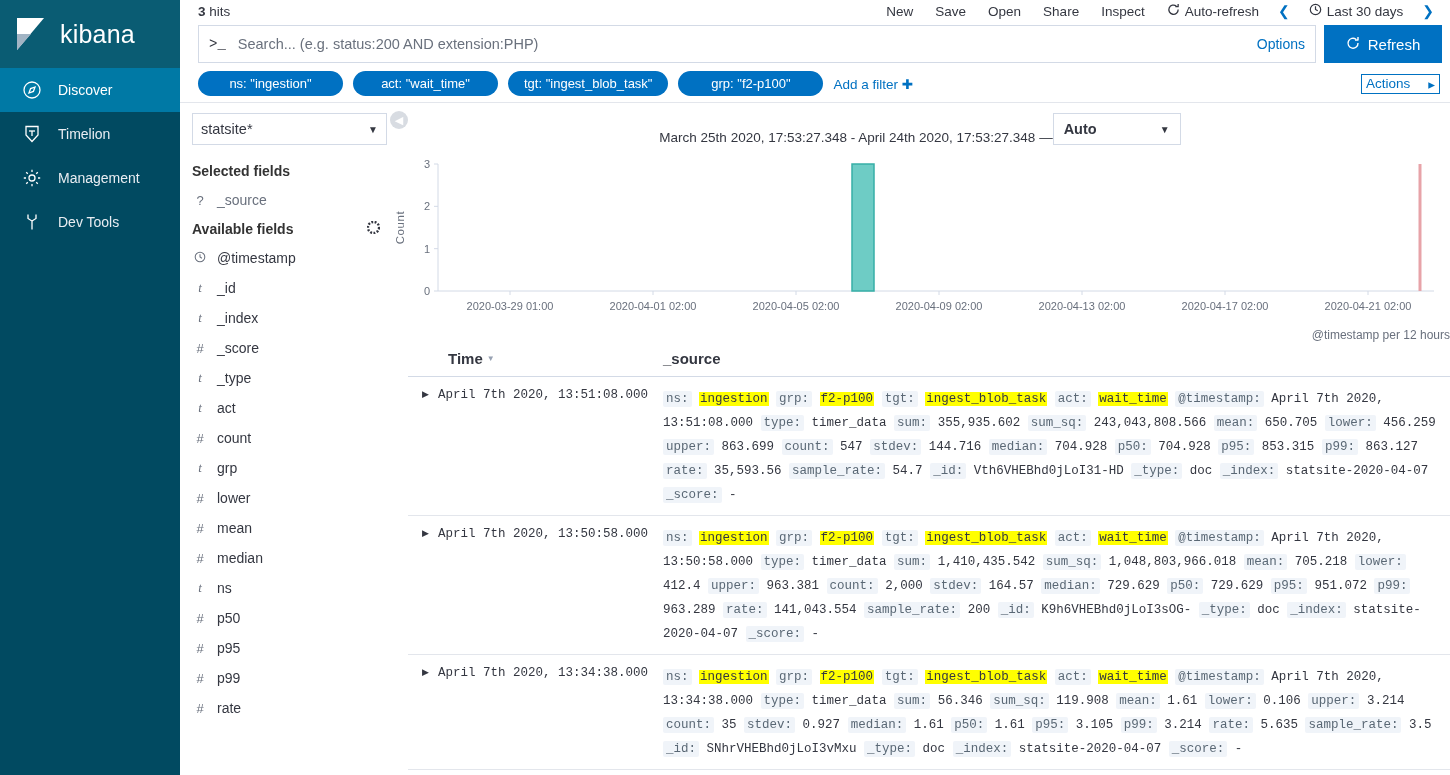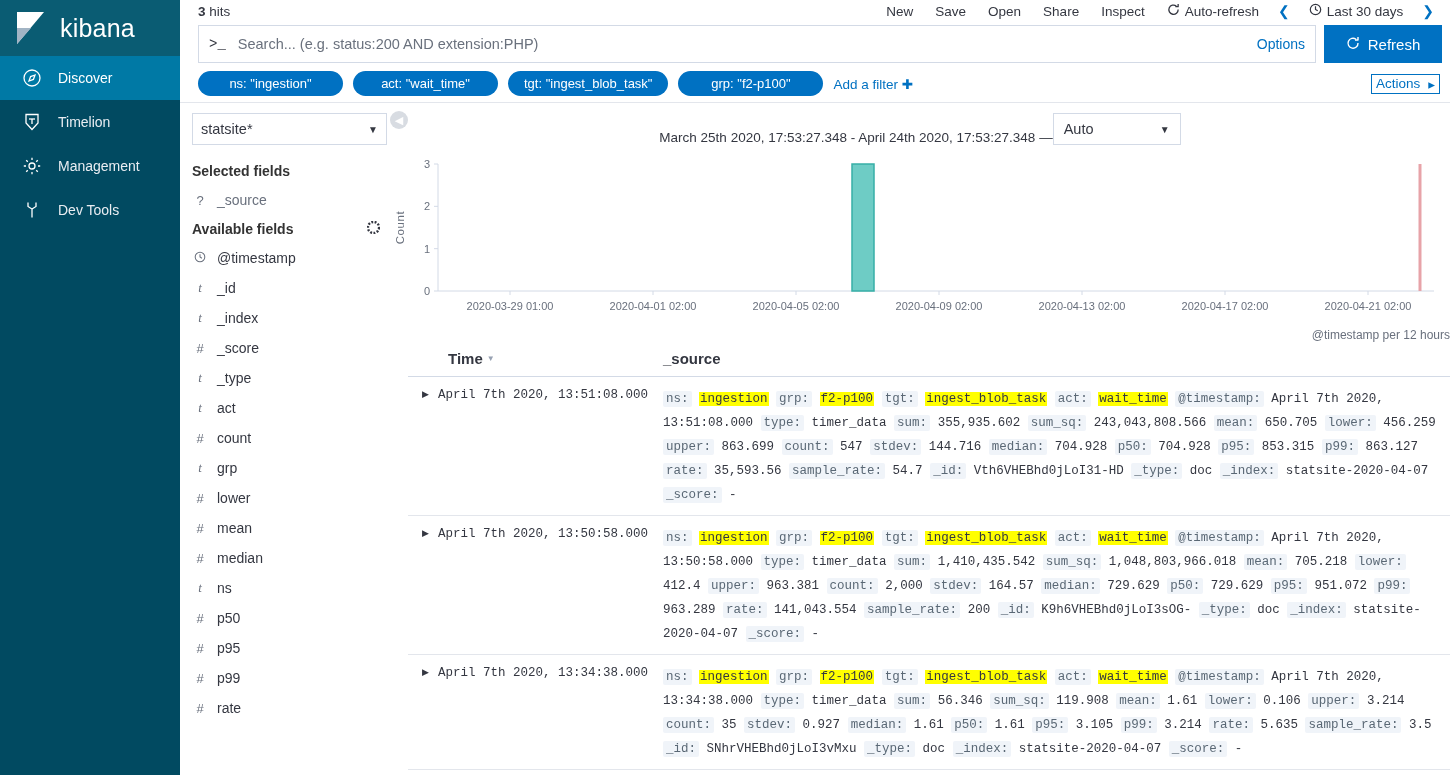--- a/index.html
+++ b/index.html
@@ -11,21 +11,21 @@
     overflow:hidden;
   }
   .app { display:flex; width:1450px; height:775px; }
 
   
   .nav {
     width:180px; flex:0 0 180px; background:#014a61; color:#fff;
     display:flex; flex-direction:column;
   }
   .nav-logo {
-    height:56px; display:flex; align-items:center; gap:10px;
+    height:68px; display:flex; align-items:center; gap:10px;
     padding-left:14px; background:#0a5c73;
   }
   .logo-mark { width:36px; height:36px; position:relative; flex:0 0 36px; }
   .nav-title { font-size:25px; font-weight:400; letter-spacing:.2px; color:#fff; }
   .nav-item {
     height:44px; display:flex; align-items:center; gap:16px;
     padding-left:22px; font-size:14px; color:#e9edf2; cursor:pointer;
   }
   .nav-item.active { background:#0079a5; color:#fff; }
   .nav-ico { width:20px; height:20px; flex:0 0 20px; display:block; }
@@ -73,21 +73,21 @@
   }
   .pill {
     background:#0071c2; color:#fff; border-radius:13px; height:25px;
     display:flex; align-items:center; justify-content:center;
     padding:0 16px; font-size:13px; cursor:pointer; white-space:nowrap; min-width:145px;
   }
   .addfilter { color:#0071c2; font-size:13.5px; cursor:pointer; white-space:nowrap; }
   .actions-btn {
     margin-left:auto; margin-right:4px; color:#0071c2; font-size:13.5px;
     border:1px solid #0071c2; padding:1px 4px; cursor:pointer;
-    display:flex; align-items:center; gap:8px;
+    display:flex; align-items:center; gap:18px;
   }
 
   
   .lower { flex:1 1 auto; display:flex; min-height:0; }
 
   .fields {
     width:210px; flex:0 0 210px; padding:10px 0 0 12px; overflow:hidden;
     background:#fff;
   }
   .idxsel {
@@ -110,21 +110,21 @@
     position:absolute; left:0; top:8px; width:18px; height:18px; border-radius:50%;
     background:#d8dce2; color:#fff; font-size:11px; display:flex; align-items:center;
     justify-content:center; cursor:pointer;
   }
 
   
   .charthdr { display:flex; align-items:flex-end; justify-content:center; gap:0; padding:10px 0 6px; }
   .rangetxt { font-size:13.5px; color:#343741; }
   .intsel {
     width:128px; height:32px; border:1px solid #d3dae6; background:#fff;
-    display:flex; align-items:center; padding:0 10px; font-size:14.5px; cursor:pointer;
+    display:flex; align-items:center; padding:0 10px; font-size:14.5px; cursor:pointer;font-weight:bold;
   }
   .intsel .caret { margin-left:auto; font-size:10px; }
 
   
   .chart { height:175px; position:relative; margin:0 0 0 0; }
   .xlabel { text-align:right; font-size:12px; color:#69707d; margin-top:2px; }
 
   
   .docs { flex:1 1 auto; overflow:hidden; padding:0 0 0 18px; }
   .thead { display:flex; padding:8px 0 9px 0; border-bottom:1px solid #d3dae6; }

